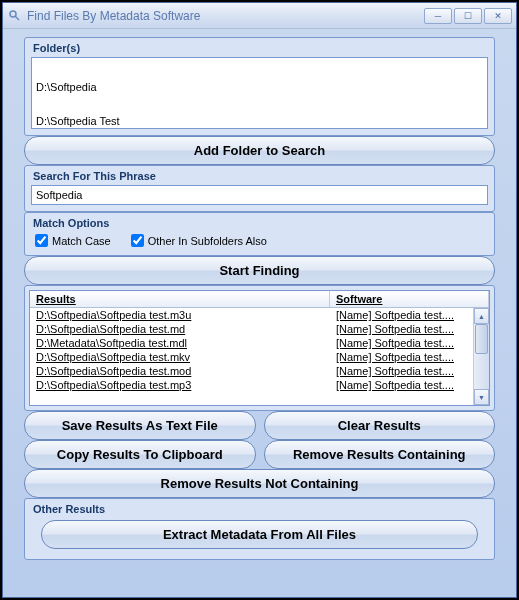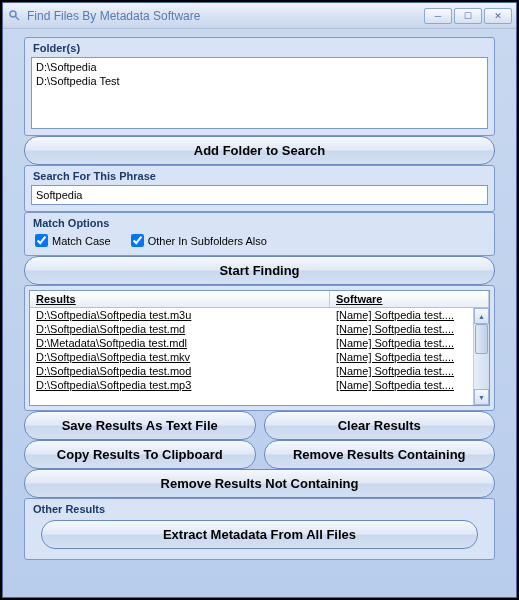--- a/index.html
+++ b/index.html
@@ -78,21 +78,21 @@
     }
     .folder-list {
       background: #fff;
       border: 1px solid #7a9acf;
       height: 72px;
       padding: 2px 4px;
       font-size: 11px;
       line-height: 14px;
       overflow: auto;
     }
-    .folder-item { color: #000; }
+    .folder-item { color: #000; margin-top: 20px; }
     .big-btn {
       background: linear-gradient(to bottom, #f5f8fd 0%, #e0e8f5 48%, #cad8ee 52%, #d4e0f2 100%);
       border: 1px solid #6a8abf;
       border-radius: 14px;
       font-family: Tahoma, Arial, sans-serif;
       font-size: 13px;
       font-weight: bold;
       color: #000;
       padding: 6px 0;
       text-align: center;

